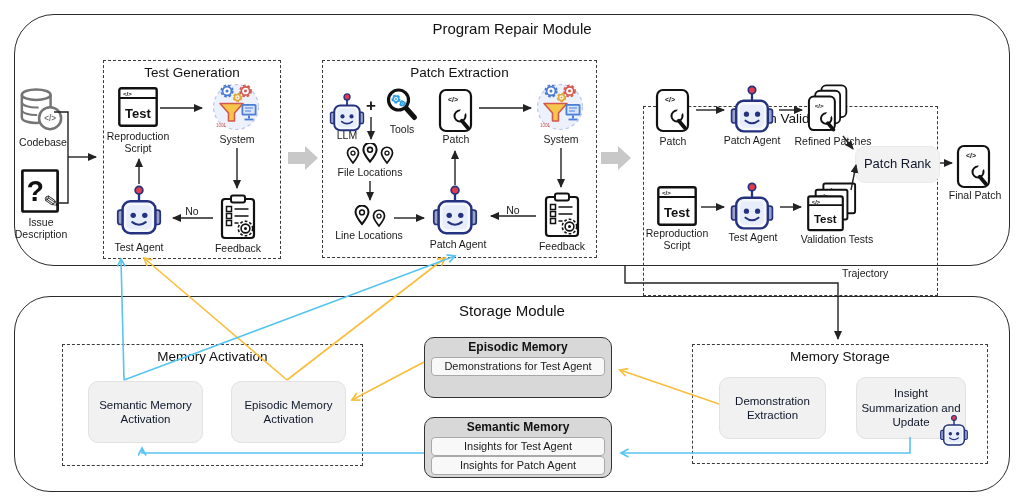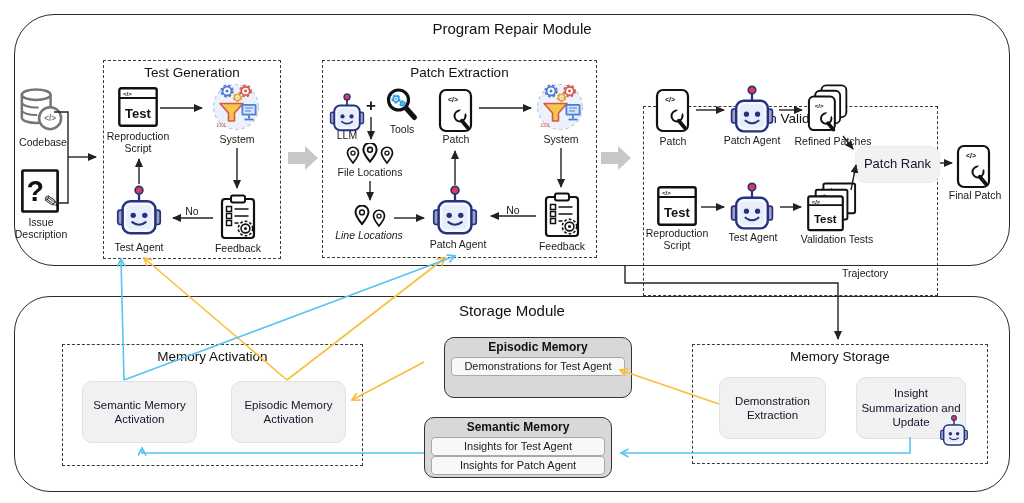--- a/index.html
+++ b/index.html
@@ -177,21 +177,21 @@
         <g transform="translate(11,12) scale(1)">
           <path d="M0,7 C-4.5,1.5 -6.5,-1.5 -6.5,-5 A6.5,6.5 0 1,1 6.5,-5 C6.5,-1.5 4.5,1.5 0,7 Z" fill="#fff" stroke="#111" stroke-width="2"></path>
           <circle cx="0" cy="-4.6" r="2.4" fill="#fff" stroke="#111" stroke-width="1.5"></circle>
         </g>
         <g transform="translate(28,15) scale(0.85)">
           <path d="M0,7 C-4.5,1.5 -6.5,-1.5 -6.5,-5 A6.5,6.5 0 1,1 6.5,-5 C6.5,-1.5 4.5,1.5 0,7 Z" fill="#fff" stroke="#111" stroke-width="2"></path>
           <circle cx="0" cy="-4.6" r="2.4" fill="#fff" stroke="#111" stroke-width="1.5"></circle>
         </g>
       </svg>
     </span>
-  <div class="lbl nowrap" style="left:335px;top:229px;width:68px;font-style:italic;">Line Locations</div>
+  <div class="lbl nowrap" style="left:335px;top:229px;width:68px;">Line Locations</div>
   <span class="icon" style="left:438px;top:88px;width:36px;height:46px;">
       <svg viewBox="0 0 36 46" width="100%" height="100%">
    <rect x="2" y="2" width="31" height="41" rx="6" fill="#fff" stroke="#111" stroke-width="2.2"></rect>
    <text x="10" y="14" font-size="7" font-weight="bold" fill="#111">&lt;/&gt;</text>
    <g transform="translate(22,30)">
           <circle cx="0" cy="-2" r="5.5" fill="#fff" stroke="#111" stroke-width="2"></circle>
           <rect x="-3" y="-11" width="6" height="7.5" fill="#fff" transform="rotate(35 0 -2)"></rect>
           <line x1="1.8" y1="2.8" x2="7.5" y2="9.5" stroke="#111" stroke-width="3.8" stroke-linecap="round"></line>
         </g>
       </svg>
@@ -349,24 +349,24 @@
 
   <div class="tinylbl" style="left:842px;top:267px;">Trajectory</div>
 
   <div class="module" style="left:14px;top:296px;width:994px;height:194px;border-radius:36px;">
     <div class="mod-title">Storage Module</div>
   </div>
 
   <div class="dashed" style="left:62px;top:344px;width:299px;height:120px;">
     <div class="box-title">Memory Activation</div>
   </div>
-  <div class="graybox" style="left:82px;top:381px;width:113px;height:60px;">Semantic Memory Activation</div>
+  <div class="graybox" style="left:88px;top:381px;width:113px;height:60px;">Semantic Memory Activation</div>
   <div class="graybox" style="left:231px;top:381px;width:113px;height:60px;">Episodic Memory Activation</div>
 
-  <div class="membox" style="left:444px;top:337px;width:186px;height:59px;">
+  <div class="membox" style="left:424px;top:337px;width:186px;height:59px;">
     <div class="hdr">Episodic Memory</div>
     <div class="row" style="top:19px;">Demonstrations for Test Agent</div>
   </div>
 
   <div class="membox" style="left:424px;top:417px;width:186px;height:59px;">
     <div class="hdr">Semantic Memory</div>
     <div class="row" style="top:19px;">Insights for Test Agent</div>
     <div class="row" style="top:38px;">Insights for Patch Agent</div>
   </div>
 

